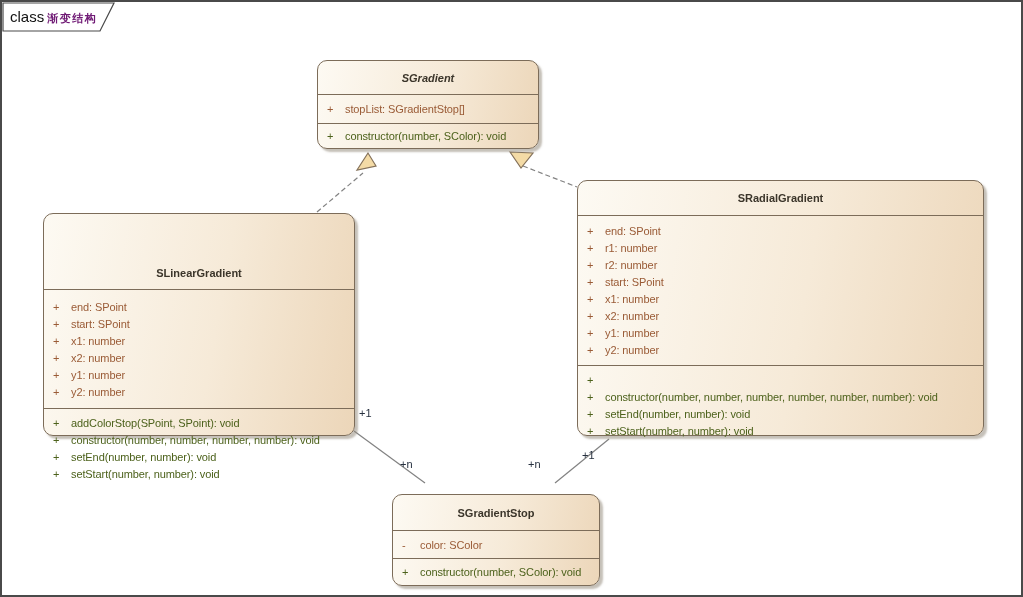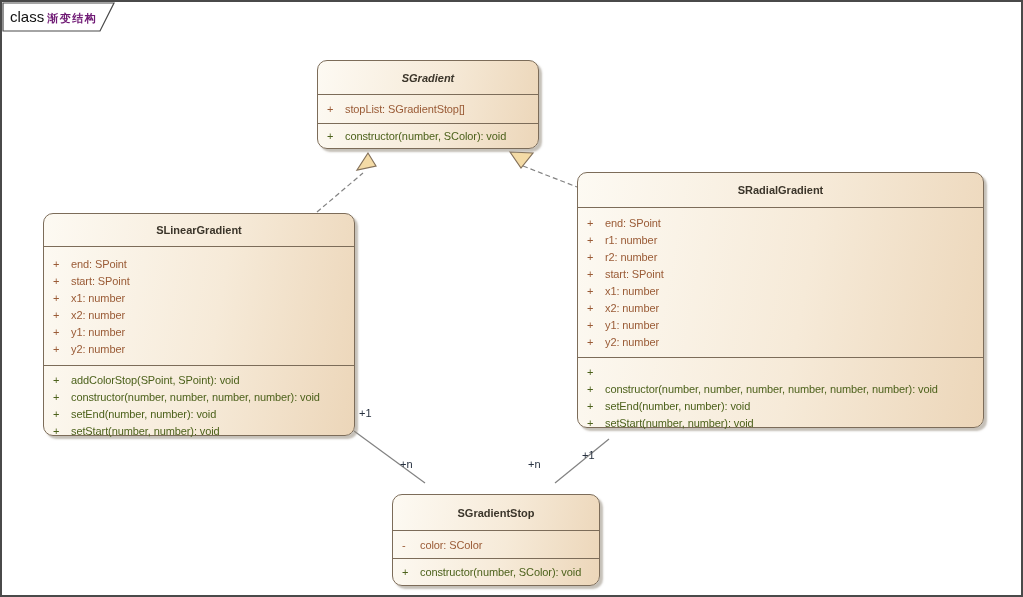--- a/index.html
+++ b/index.html
@@ -44,24 +44,24 @@
   .sec-center{display:flex;flex-direction:column;justify-content:center;}
   .member{height:17px;display:flex;align-items:center;font-size:11px;white-space:nowrap;letter-spacing:-0.1px;}
   .member .vis{flex:0 0 18px;padding-left:9px;}
   .member.attr .vis,.member.attr .txt{color:var(--attr-text);}
   .member.oper .vis,.member.oper .txt{color:var(--method-text);}
 
   #cls-gradient{left:315px;top:58px;width:222px;height:89px;}
   #cls-gradient .cls-title{height:33px;font-style:italic;}
   #cls-gradient .attrs{height:29px;}
   #cls-linear{left:41px;top:211px;width:312px;height:223px;}
-  #cls-linear .cls-title{height:32px;}
+  #cls-linear .cls-title{height:32px;margin-top:43px;}
   #cls-linear .attrs{height:119px;padding-top:8px;}
   #cls-linear .methods{padding-top:5px;}
-  #cls-radial{left:575px;top:170px;width:407px;height:256px;}
+  #cls-radial{left:575px;top:178px;width:407px;height:256px;}
   #cls-radial .cls-title{height:34px;}
   #cls-radial .attrs{height:150px;padding-top:6px;}
   #cls-radial .methods{padding-top:5px;}
   #cls-stop{left:390px;top:480px;width:208px;height:92px;margin-top:12px;}
   #cls-stop .cls-title{height:35px;}
   #cls-stop .attrs{height:28px;}
 
   .mult{position:absolute;font-size:11px;color:var(--label-text);}
   #lbl-lin-src{left:357px;top:405px;}
   #lbl-lin-tgt{left:398px;top:456px;}

